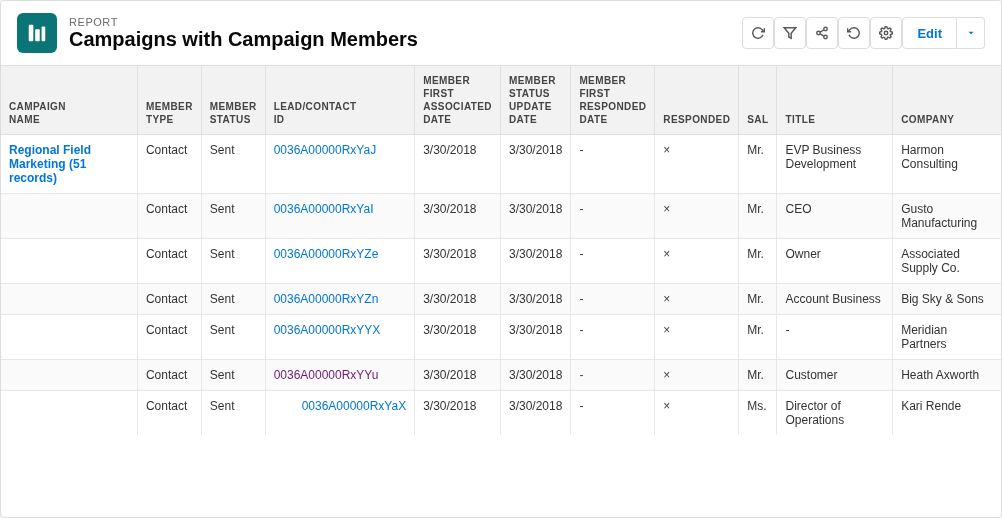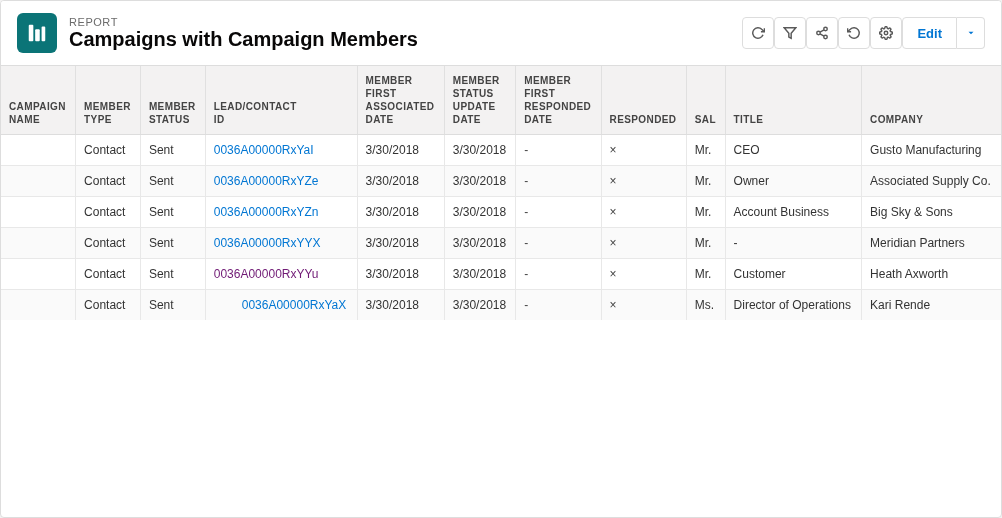--- a/index.html
+++ b/index.html
@@ -219,20 +219,33 @@
           <th>MEMBER<br>FIRST<br>ASSOCIATED<br>DATE</th>
           <th>MEMBER<br>STATUS<br>UPDATE<br>DATE</th>
           <th>MEMBER<br>FIRST<br>RESPONDED<br>DATE</th>
           <th>RESPONDED</th>
           <th>SAL</th>
           <th>TITLE</th>
           <th>COMPANY</th>
         </tr>
       </thead>
       <tbody id="table-body">
+      <tr>
+            <td class="campaign-cell" style="min-width: 85px;">Regional Field Marketing (51 records)</td>
+            <td>Contact</td>
+            <td>Sent</td>
+            <td style="color: rgb(1, 118, 211); cursor: pointer;">0036A00000RxYaJ</td>
+            <td>3/30/2018</td>
+            <td>3/30/2018</td>
+            <td class="dash">-</td>
+            <td class="x-icon">×</td>
+            <td>Mr.</td>
+            <td>EVP Business Development</td>
+            <td>Harmon Consulting</td>
+          </tr>
           <tr>
             <td></td>
             <td>Contact</td>
             <td>Sent</td>
             <td style="color: rgb(1, 118, 211); cursor: pointer;">0036A00000RxYaI</td>
             <td>3/30/2018</td>
             <td>3/30/2018</td>
             <td class="dash">-</td>
             <td class="x-icon">×</td>
             <td>Mr.</td>

